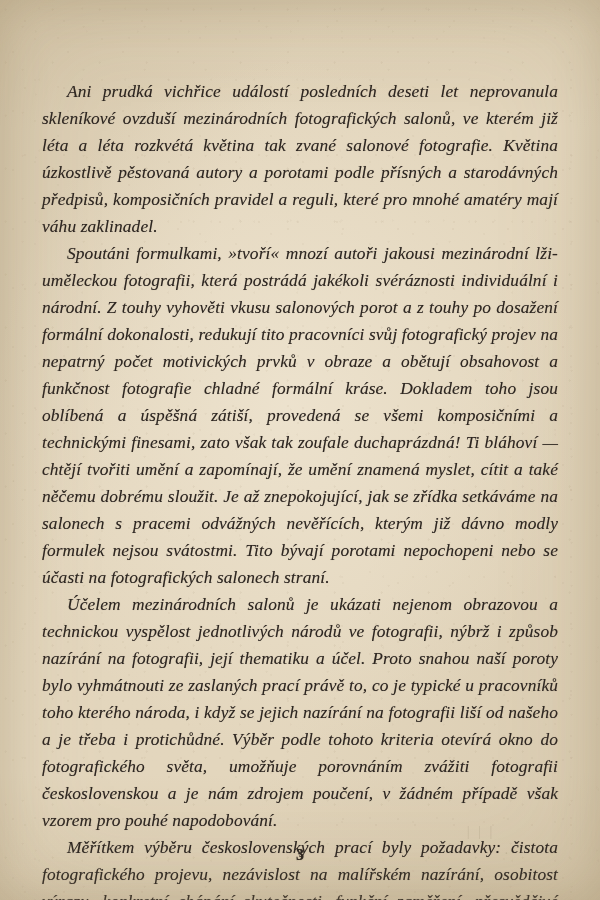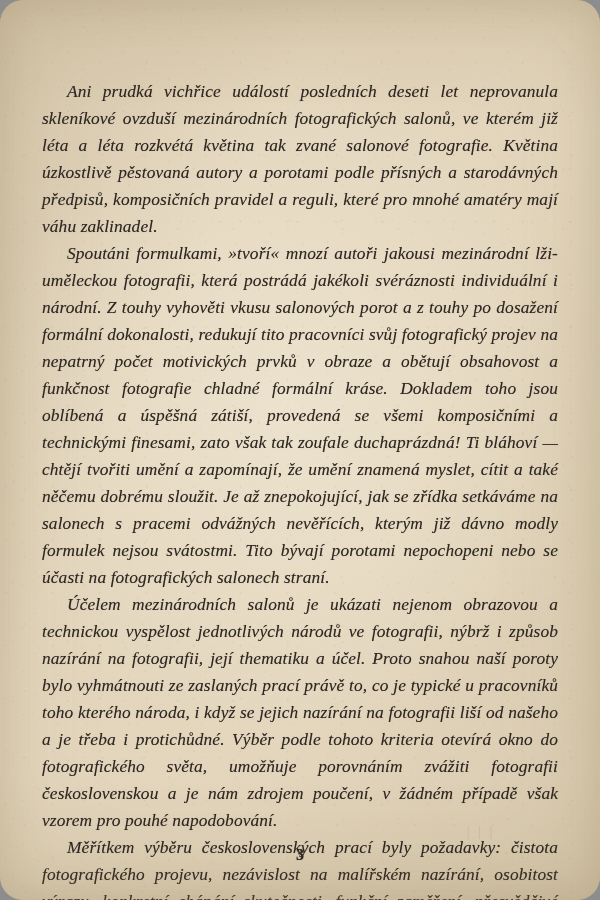--- a/index.html
+++ b/index.html
@@ -13,21 +13,20 @@
     position: relative;
     width: 600px;
     height: 900px;
     overflow: hidden;
     background-color: #e3d6bd;
     background-image:
       radial-gradient(ellipse 70% 55% at 48% 45%, rgba(238,228,208,0.85) 0%, rgba(238,228,208,0.0) 70%),
       linear-gradient(115deg, rgba(198,182,152,0.45) 0%, rgba(225,212,188,0.05) 32%, rgba(225,212,188,0.0) 62%, rgba(200,184,154,0.40) 100%),
       linear-gradient(180deg, rgba(206,190,160,0.40) 0%, rgba(226,214,190,0.0) 14%, rgba(226,214,190,0.0) 86%, rgba(202,186,156,0.42) 100%);
     font-family: "Liberation Serif", "DejaVu Serif", serif;
-    border-radius: 23px;
     -webkit-font-smoothing: antialiased;
   }
 
   
   .grain {
     position: absolute;
     inset: 0;
     pointer-events: none;
     opacity: 0.5;
     background-image:

